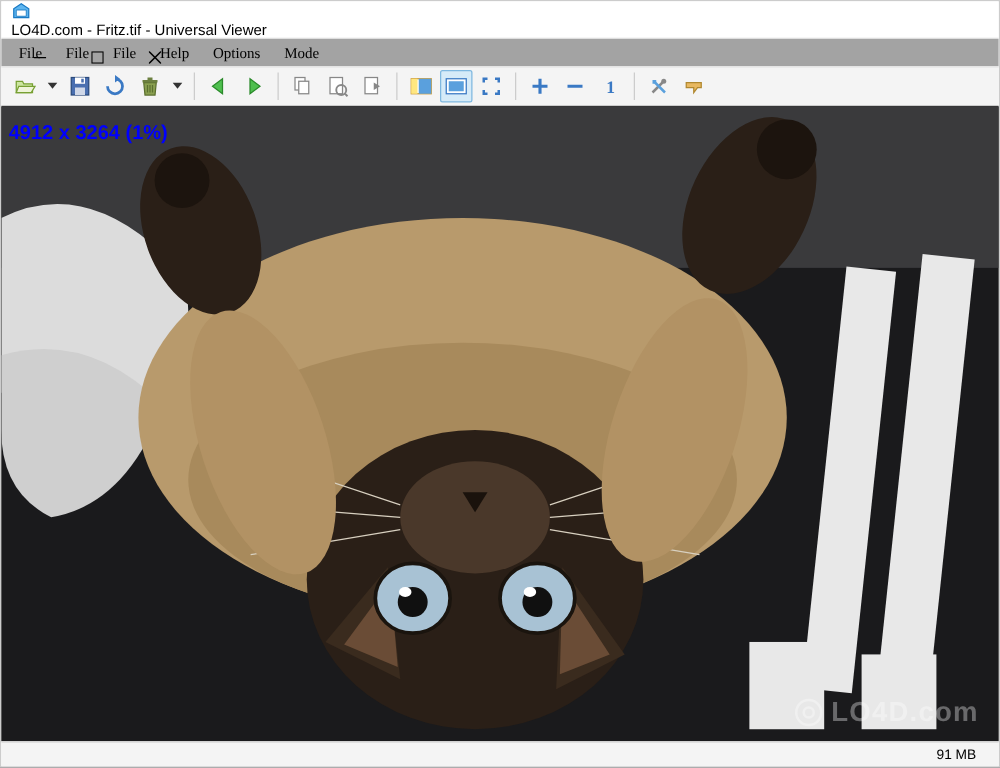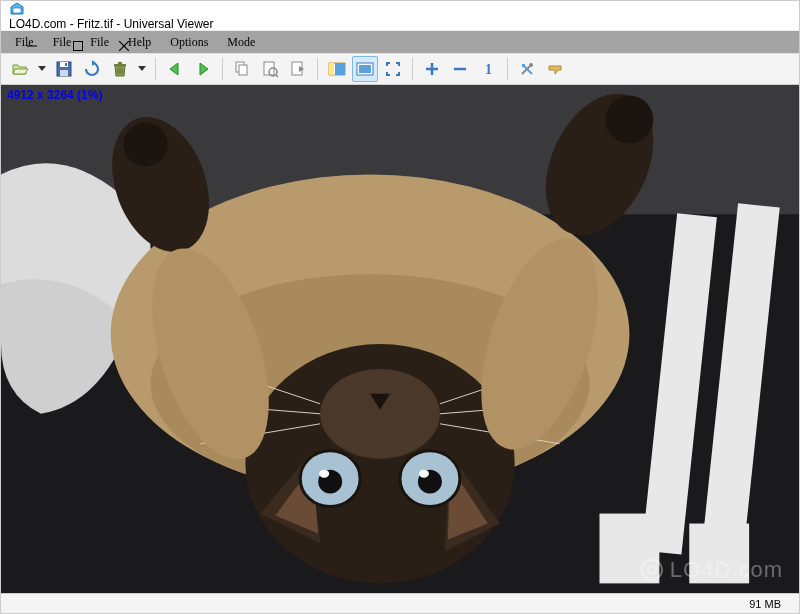--- a/index.html
+++ b/index.html
@@ -61,22 +61,22 @@
     border-radius: 2px;
   }
   .tbtn.dd { width: 14px; }
   .tbtn.active {
     border: 1px solid #7fb8e0;
     background: #d6ebf8;
   }
   .sep { width: 1px; height: 22px; background: #ccc; margin: 0 4px; }
   
   .overlay {
-    position: absolute; left: 6px; top: 87px;
-    color: #0000ff; font-weight: bold; font-size: 12px;
+    position: absolute; left: 6px; top: 97px;
+    color: #0000ff; font-weight: bold; font-size: 16px;
     z-index: 10;
   }
   .image-area {
     position: absolute;
     left: 0; right: 0; top: 84px; bottom: 20px;
     background: #222;
     overflow: hidden;
   }
   .cat-image {
     width: 100%; height: 100%;
@@ -94,21 +94,21 @@
     padding: 0 14px 0 4px;
     border-right: 1px solid #ccc;
     height: 18px; line-height: 18px;
   }
   .statusbar .cell:last-child { border-right: none; flex: 1; text-align: right; }
   .watermark {
     position: absolute;
     right: 16px; bottom: 30px;
     color: rgba(255,255,255,0.35);
     font-size: 22px;
-    font-weight: 400;
+    font-weight: 700;
     letter-spacing: 1px;
     z-index: 12;
     pointer-events: none;
     display: flex; align-items: center; gap: 6px;
   }
   .watermark svg { opacity: 0.35; }
   svg { display: block; }
 </style>
 </head>
 <body>

